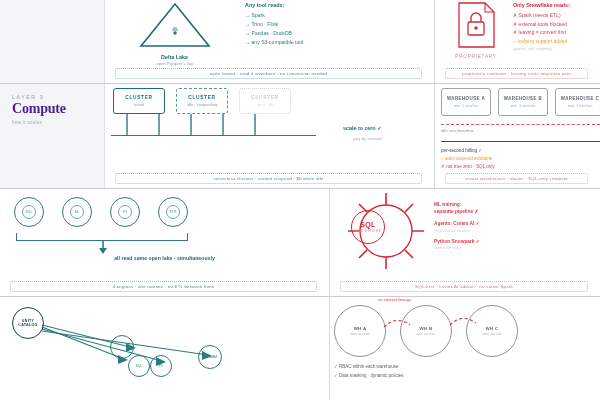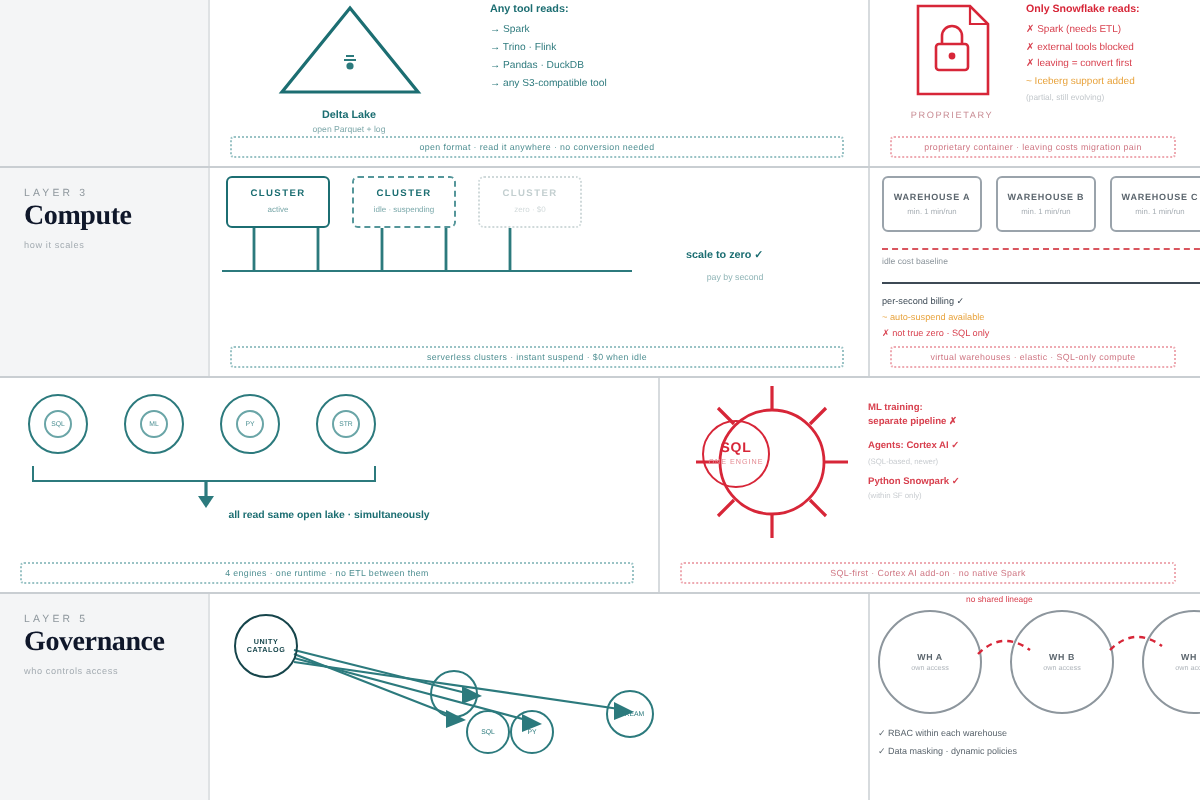--- a/index.html
+++ b/index.html
@@ -9,21 +9,21 @@
   .page { position:relative; width:600px; height:400px; background:#ffffff; }
 
   
   .row { position:relative; display:flex; width:600px; border-bottom:1px solid #c9ced2; background:#fff; }
   .row.first { border-top:0; }
 
   
   .gutter { width:105px; flex:0 0 105px; background:#f4f5f6; border-right:1px solid #dfe2e4; padding:10px 8px 6px 12px; position:relative; }
   .gutter.blank { background:#f4f5f6; }
   .layer-kicker { font-size:5.2px; letter-spacing:1.6px; color:#8e979d; text-transform:uppercase; margin-bottom:2px; }
-  .layer-title { font-family:"Liberation Serif", serif; font-weight:700; font-size:14px; color:#0f172a; line-height:1.05; letter-spacing:-0.2px; }
+  .layer-title { font-family:"Liberation Serif", serif; font-weight:700; font-size:14px; color:#4c1d95; line-height:1.05; letter-spacing:-0.2px; }
   .layer-sub { font-size:4.6px; color:#a3abb1; margin-top:3px; letter-spacing:.3px; }
 
   
   .pane { position:relative; padding:8px 10px 6px 12px; }
   .pane.left { width:330px; flex:0 0 330px; border-right:1px solid #d7dbde; }
   .pane.right { width:165px; flex:1 1 auto; }
 
   
   .capbar { position:absolute; left:10px; right:12px; bottom:4px; height:11px;
             border:1px dotted #9ac3c5; border-radius:2px; display:flex; align-items:center; justify-content:center; }
@@ -298,25 +298,20 @@
         <b>Python Snowpark ✓</b>
         <div class="sub">(within SF only)</div>
       </div>
       <div class="capbar r">
         <span>SQL-first · Cortex AI add-on · no native Spark</span>
       </div>
     </div>
   </div>
 
   <div class="row r4">
-    <div class="gutter">
-      <div class="layer-kicker">LAYER 5</div>
-      <div class="layer-title">Governance</div>
-      <div class="layer-sub">who controls access</div>
-    </div>
 
     <div class="pane left">
       <svg style="position:absolute;left:12px;top:10px;width:230px;height:80px" viewBox="0 0 230 80">
         <g stroke="#2c7a7d" stroke-width="1.1" fill="none">
           <path d="M30 18 L118 40"></path>
           <path d="M30 20 L112 52"></path>
           <path d="M30 22 L150 54"></path>
           <path d="M30 24 L196 48"></path>
         </g>
         <g fill="#2c7a7d">

